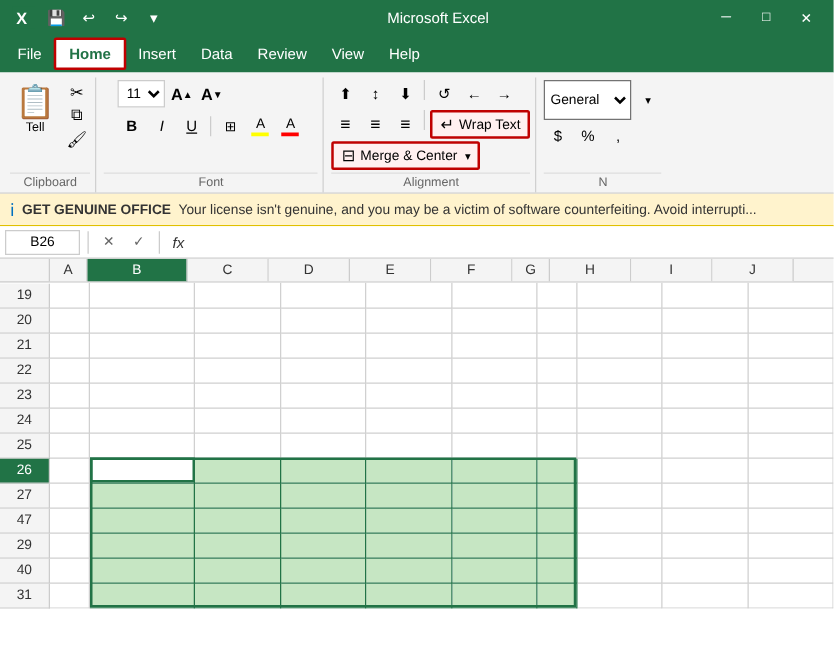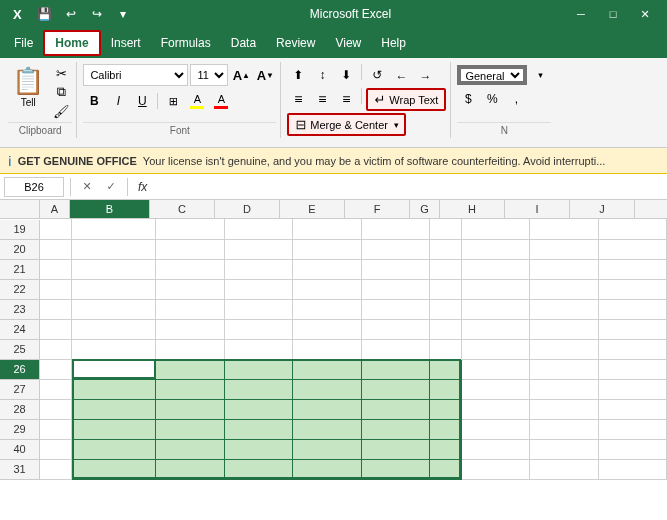--- a/index.html
+++ b/index.html
@@ -122,21 +122,21 @@
       white-space: nowrap;
     }
     .merge-center-btn {
       display: flex; align-items: center; gap: 4px;
       padding: 2px 6px; font-size: 11px; cursor: pointer;
       border-radius: 2px; border: 2px solid #c00000; background: #fff0f0;
       white-space: nowrap;
     }
 
     
-    .number-select { width: 70px; height: 20px; font-size: 11px; border: 4px solid #737373; background: white; }
+    .number-select { width: 70px; height: 32px; font-size: 11px; border: 1px solid #737373; background: white; }
 
     
     .formula-bar {
       background: #fff;
       border-bottom: 1px solid #ccc;
       height: 26px;
       display: flex;
       align-items: center;
       padding: 0 4px;
       gap: 4px;
@@ -242,21 +242,20 @@
     <div class="title-bar-btn">─</div>
     <div class="title-bar-btn">□</div>
     <div class="title-bar-btn">✕</div>
   </div>
 </div>
 
 <div class="menu-bar">
   <div class="menu-item">File</div>
   <div class="menu-item active">Home</div>
   <div class="menu-item">Insert</div>
-  <div class="menu-item">Formulas</div>
   <div class="menu-item">Data</div>
   <div class="menu-item">Review</div>
   <div class="menu-item">View</div>
   <div class="menu-item">Help</div>
 </div>
 
 <div class="ribbon">
   <div class="ribbon-content">
 
     <div class="ribbon-group" style="flex-direction:row; align-items:stretch;">
@@ -272,23 +271,20 @@
             <div class="small-btn" title="Format Painter">🖌</div>
           </div>
         </div>
         <div class="ribbon-group-label">Clipboard</div>
       </div>
     </div>
 
     <div class="ribbon-group" style="min-width:180px;">
       <div class="ribbon-group-content" style="flex-direction:column; align-items:flex-start; gap:2px;">
         <div class="font-group-top">
-          <select class="font-select">
-            <option>Calibri</option>
-          </select>
           <select class="size-select">
             <option>11</option>
           </select>
           <div class="font-btn" title="Increase Font Size" style="font-size:13px; font-weight:bold;">A<span style="font-size:8px; vertical-align:super;">▲</span></div>
           <div class="font-btn" title="Decrease Font Size" style="font-size:13px; font-weight:bold;">A<span style="font-size:8px; vertical-align:super;">▼</span></div>
         </div>
         <div class="font-group-bottom">
           <div class="font-btn bold">B</div>
           <div class="font-btn italic">I</div>
           <div class="font-btn underline">U</div>
@@ -331,20 +327,21 @@
           </div>
         </div>
         <div class="align-row">
           <div class="merge-center-btn">
             <span style="font-size:13px;">⊟</span>
             <span>Merge &amp; Center</span>
             <span style="font-size:9px; margin-left:2px;">▾</span>
           </div>
         </div>
       </div>
+      <div class="ribbon-group-label">Alignment</div>
     </div>
 
     <div class="ribbon-group" style="min-width:80px;">
       <div class="ribbon-group-content" style="flex-direction:column; align-items:flex-start; gap:2px;">
         <div style="display:flex; align-items:center; gap:2px;">
           <select class="number-select">
             <option>General</option>
           </select>
           <div class="font-btn" style="font-size:9px;">▾</div>
         </div>
@@ -397,21 +394,21 @@
     <div style="display:flex; flex-direction:column; background:#f4f4f4;">
       <div class="row-header" style="height:20px;">19</div>
       <div class="row-header" style="height:20px;">20</div>
       <div class="row-header" style="height:20px;">21</div>
       <div class="row-header" style="height:20px;">22</div>
       <div class="row-header" style="height:20px;">23</div>
       <div class="row-header" style="height:20px;">24</div>
       <div class="row-header" style="height:20px;">25</div>
       <div class="row-header" style="background:#217346; color:white; height:20px;">26</div>
       <div class="row-header" style="height:20px;">27</div>
-      <div class="row-header" style="height:20px;">28</div>
+      <div class="row-header" style="height:20px;">47</div>
       <div class="row-header" style="height:20px;">29</div>
       <div class="row-header" style="height:20px;">40</div>
       <div class="row-header" style="height:20px;">31</div>
     </div>
 
     <div style="position:relative; flex:1; overflow:hidden;">
       <table class="grid-table" style="width:100%; border-collapse:collapse;">
         <colgroup>
           <col class="col-a">
           <col class="col-b">

